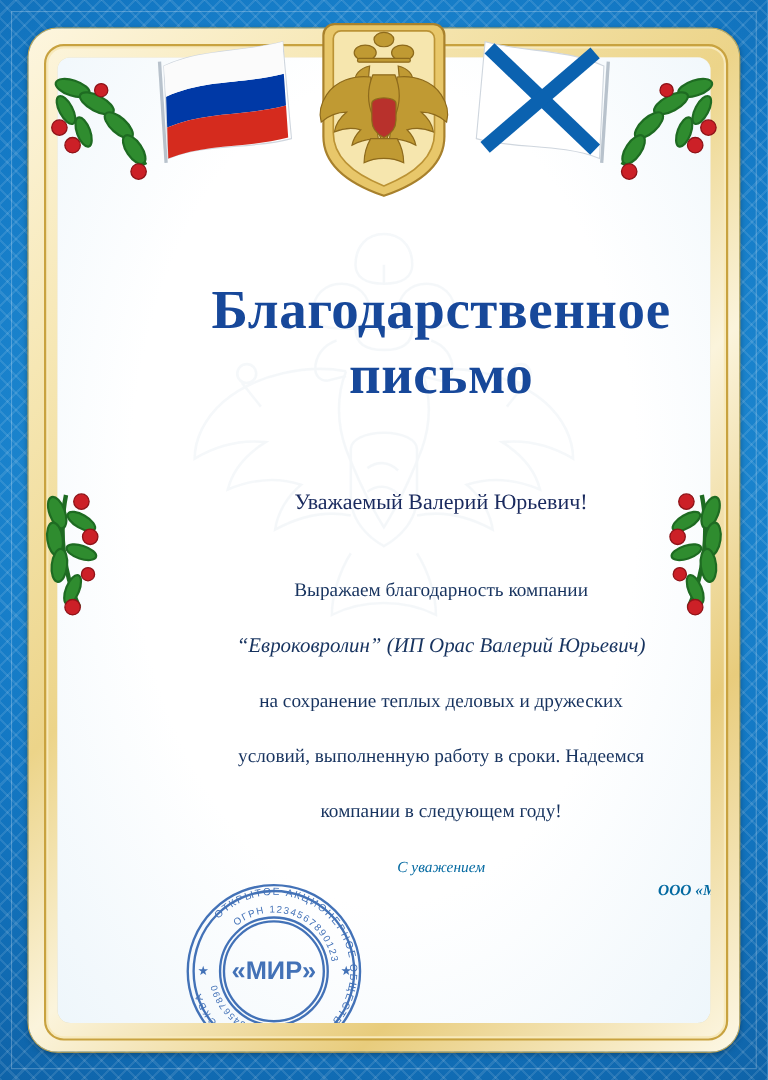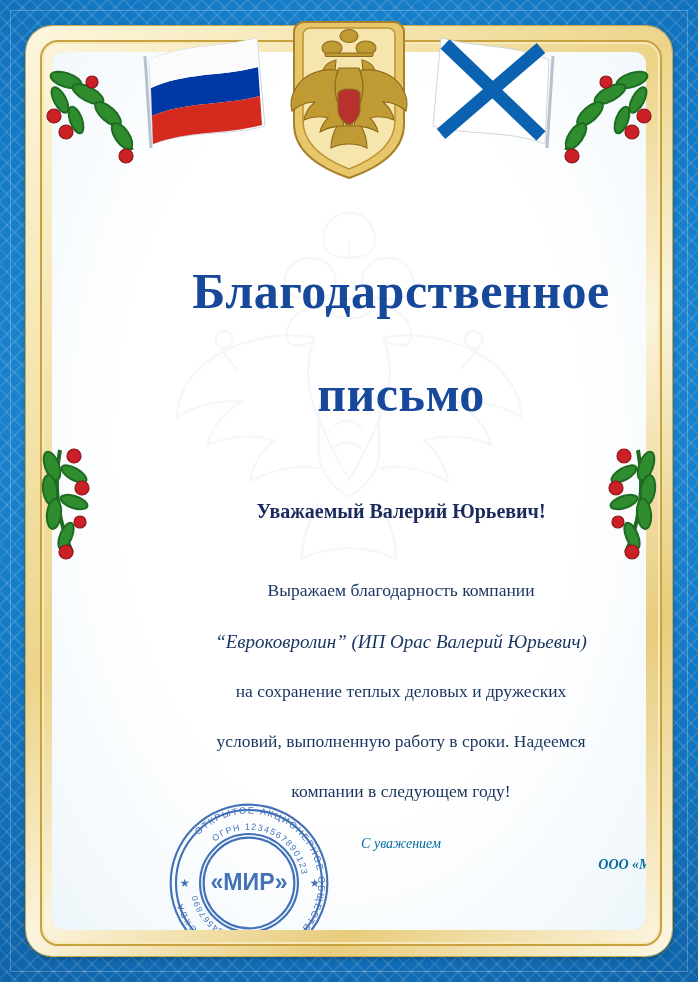--- a/index.html
+++ b/index.html
@@ -94,40 +94,40 @@
   }
   .corner.tl { left: 36px;  top: 60px; }
   .corner.tr { right: 36px; top: 60px; transform: scaleX(-1); }
   .corner.ml { left: 30px;  top: 440px; }
   .corner.mr { right: 30px; top: 440px; transform: scaleX(-1); }
 
   
   .content {
     position: absolute;
     left: 72px;
-    top: 210px;
+    top: 200px;
     width: 554px;
     text-align: center;
   }
   .title {
     font-family: "Liberation Serif", serif;
     font-weight: bold;
     font-size: 50px;
     line-height: 1.18;
     color: #17489a;
     letter-spacing: 0.5px;
     margin: 0 0 0 0;
     text-shadow: 0 1px 0 rgba(255,255,255,0.9);
   }
-  .title .line2 { display: block; margin-top: 44px; }
+  .title .line2 { display: block; }
 
   .salutation {
     margin-top: 76px;
     font-family: "Liberation Serif", serif;
-    font-weight: bold;
+    font-weight: normal;
     font-size: 20px;
     color: #1a2a5e;
   }
 
   .body {
     margin-top: 56px;
   }
   .body p {
     margin: 0 0 26px 0;
     font-family: "Liberation Serif", serif;

